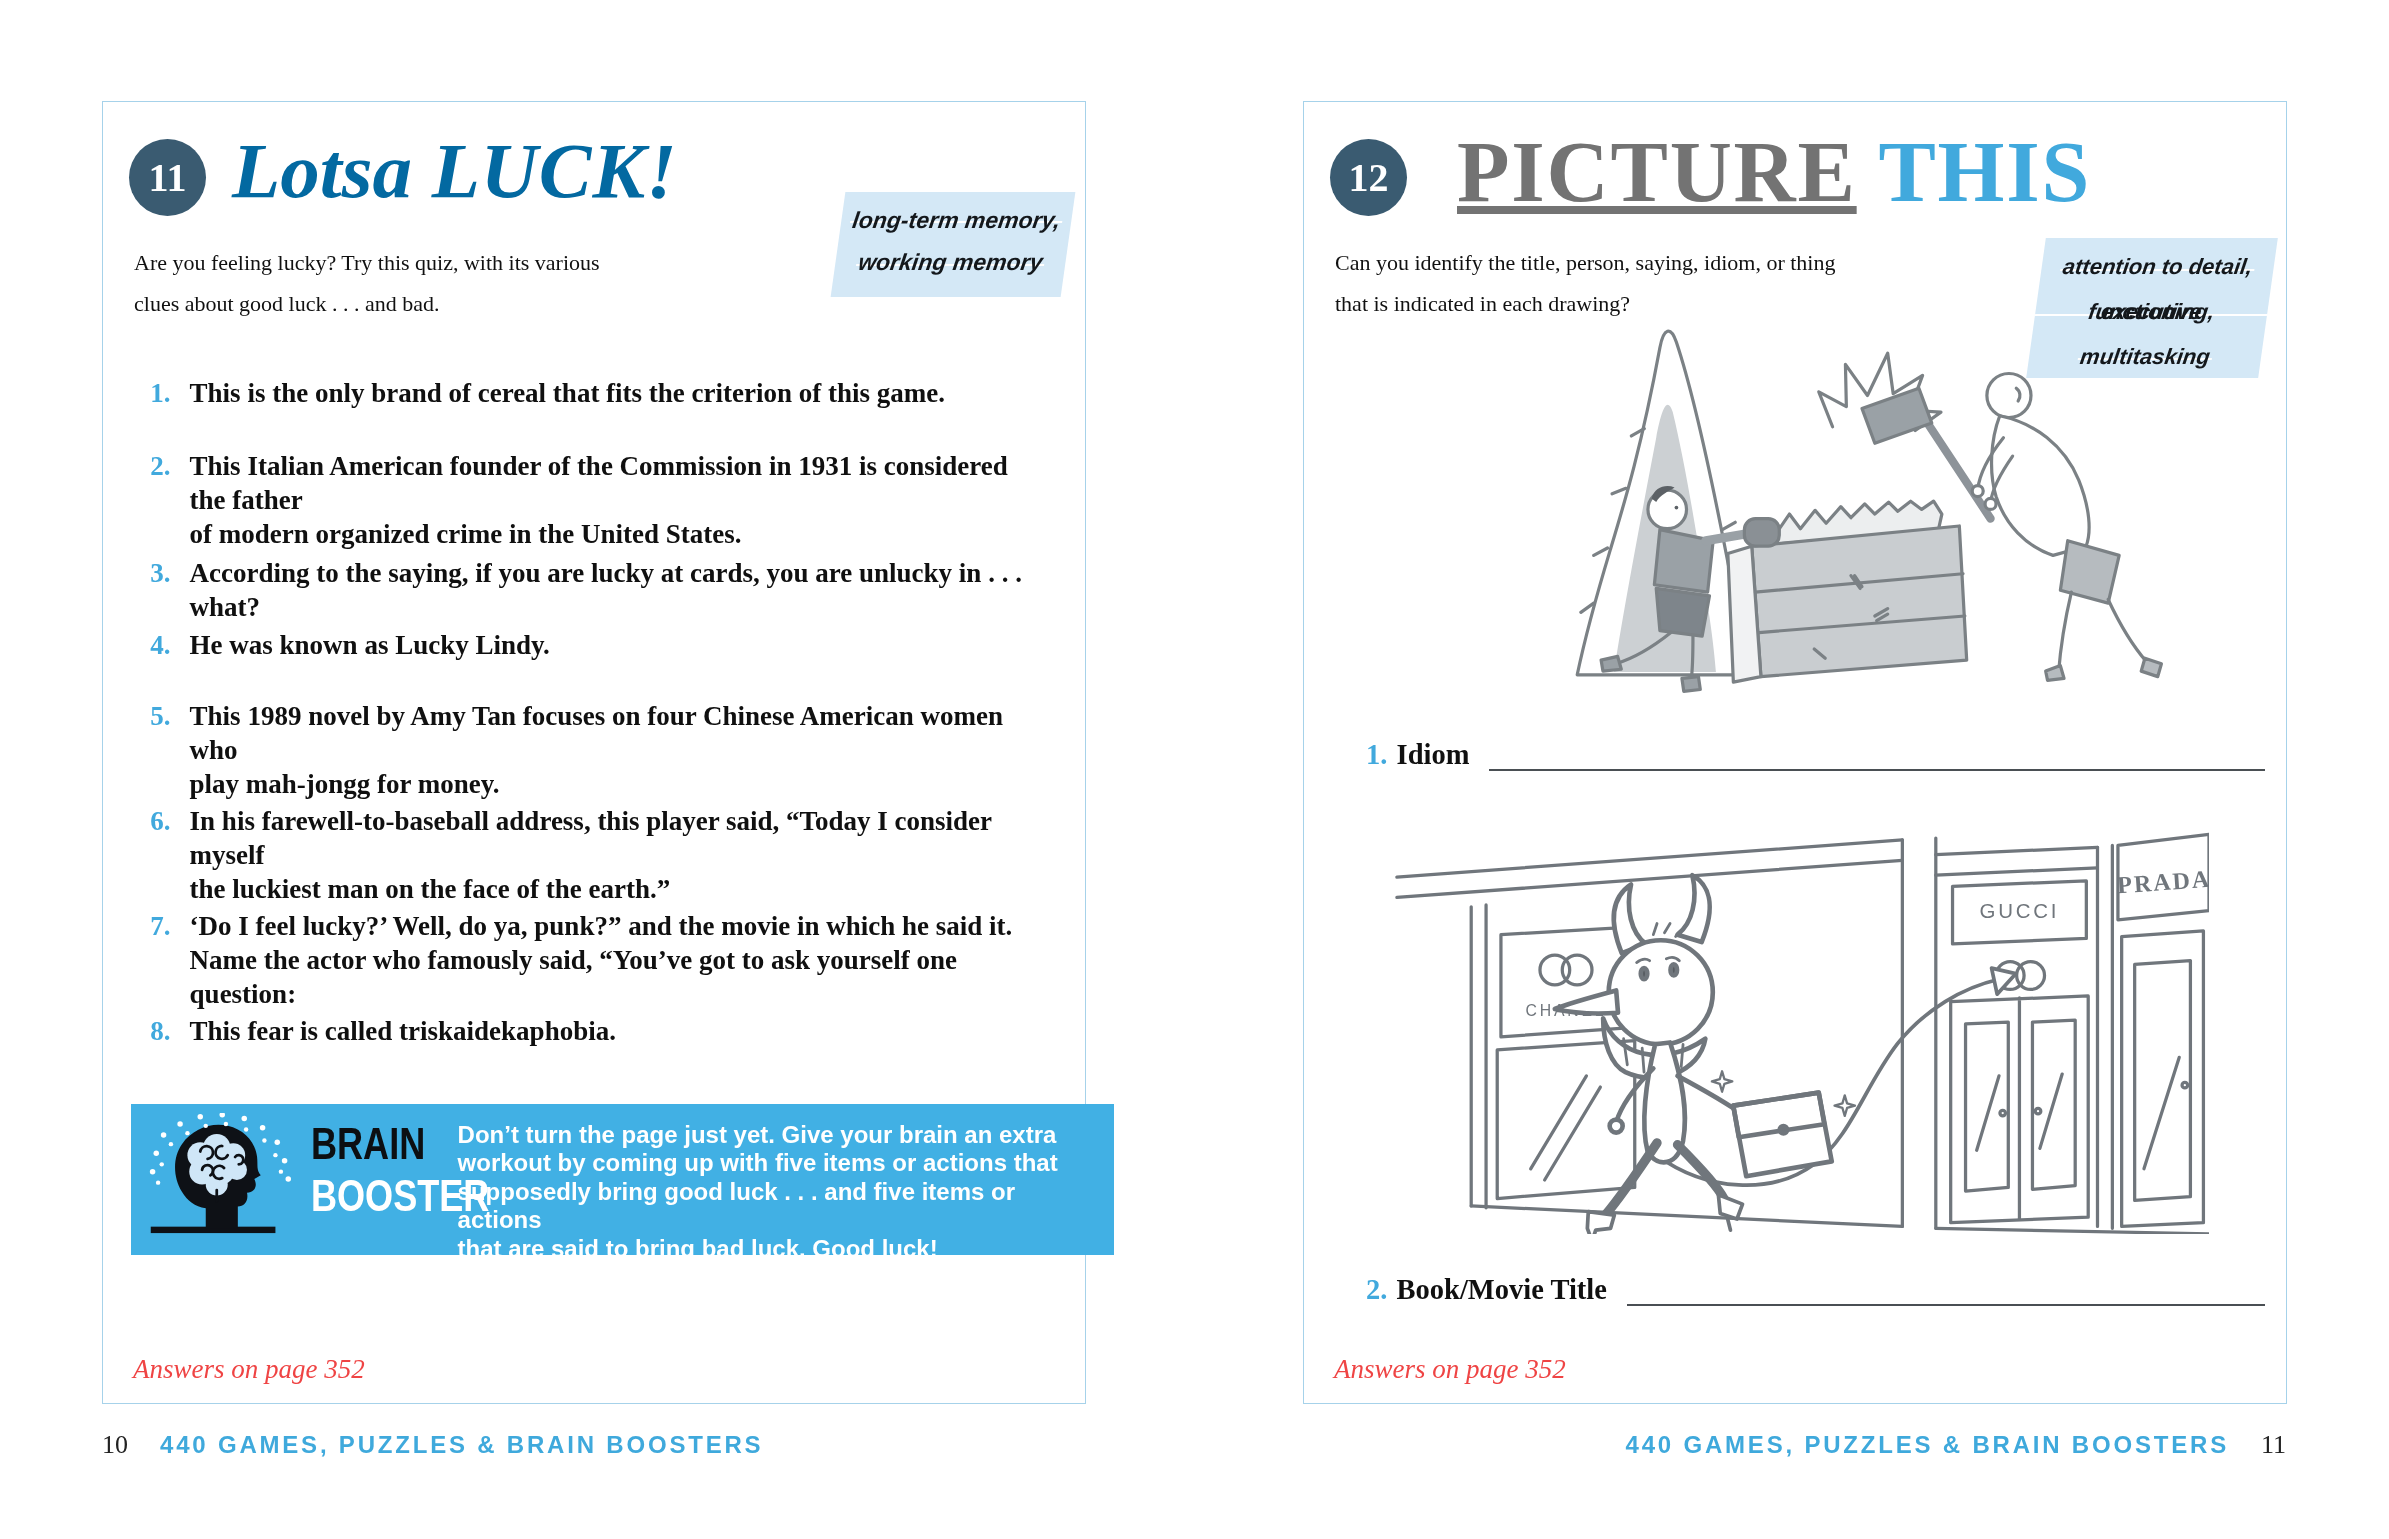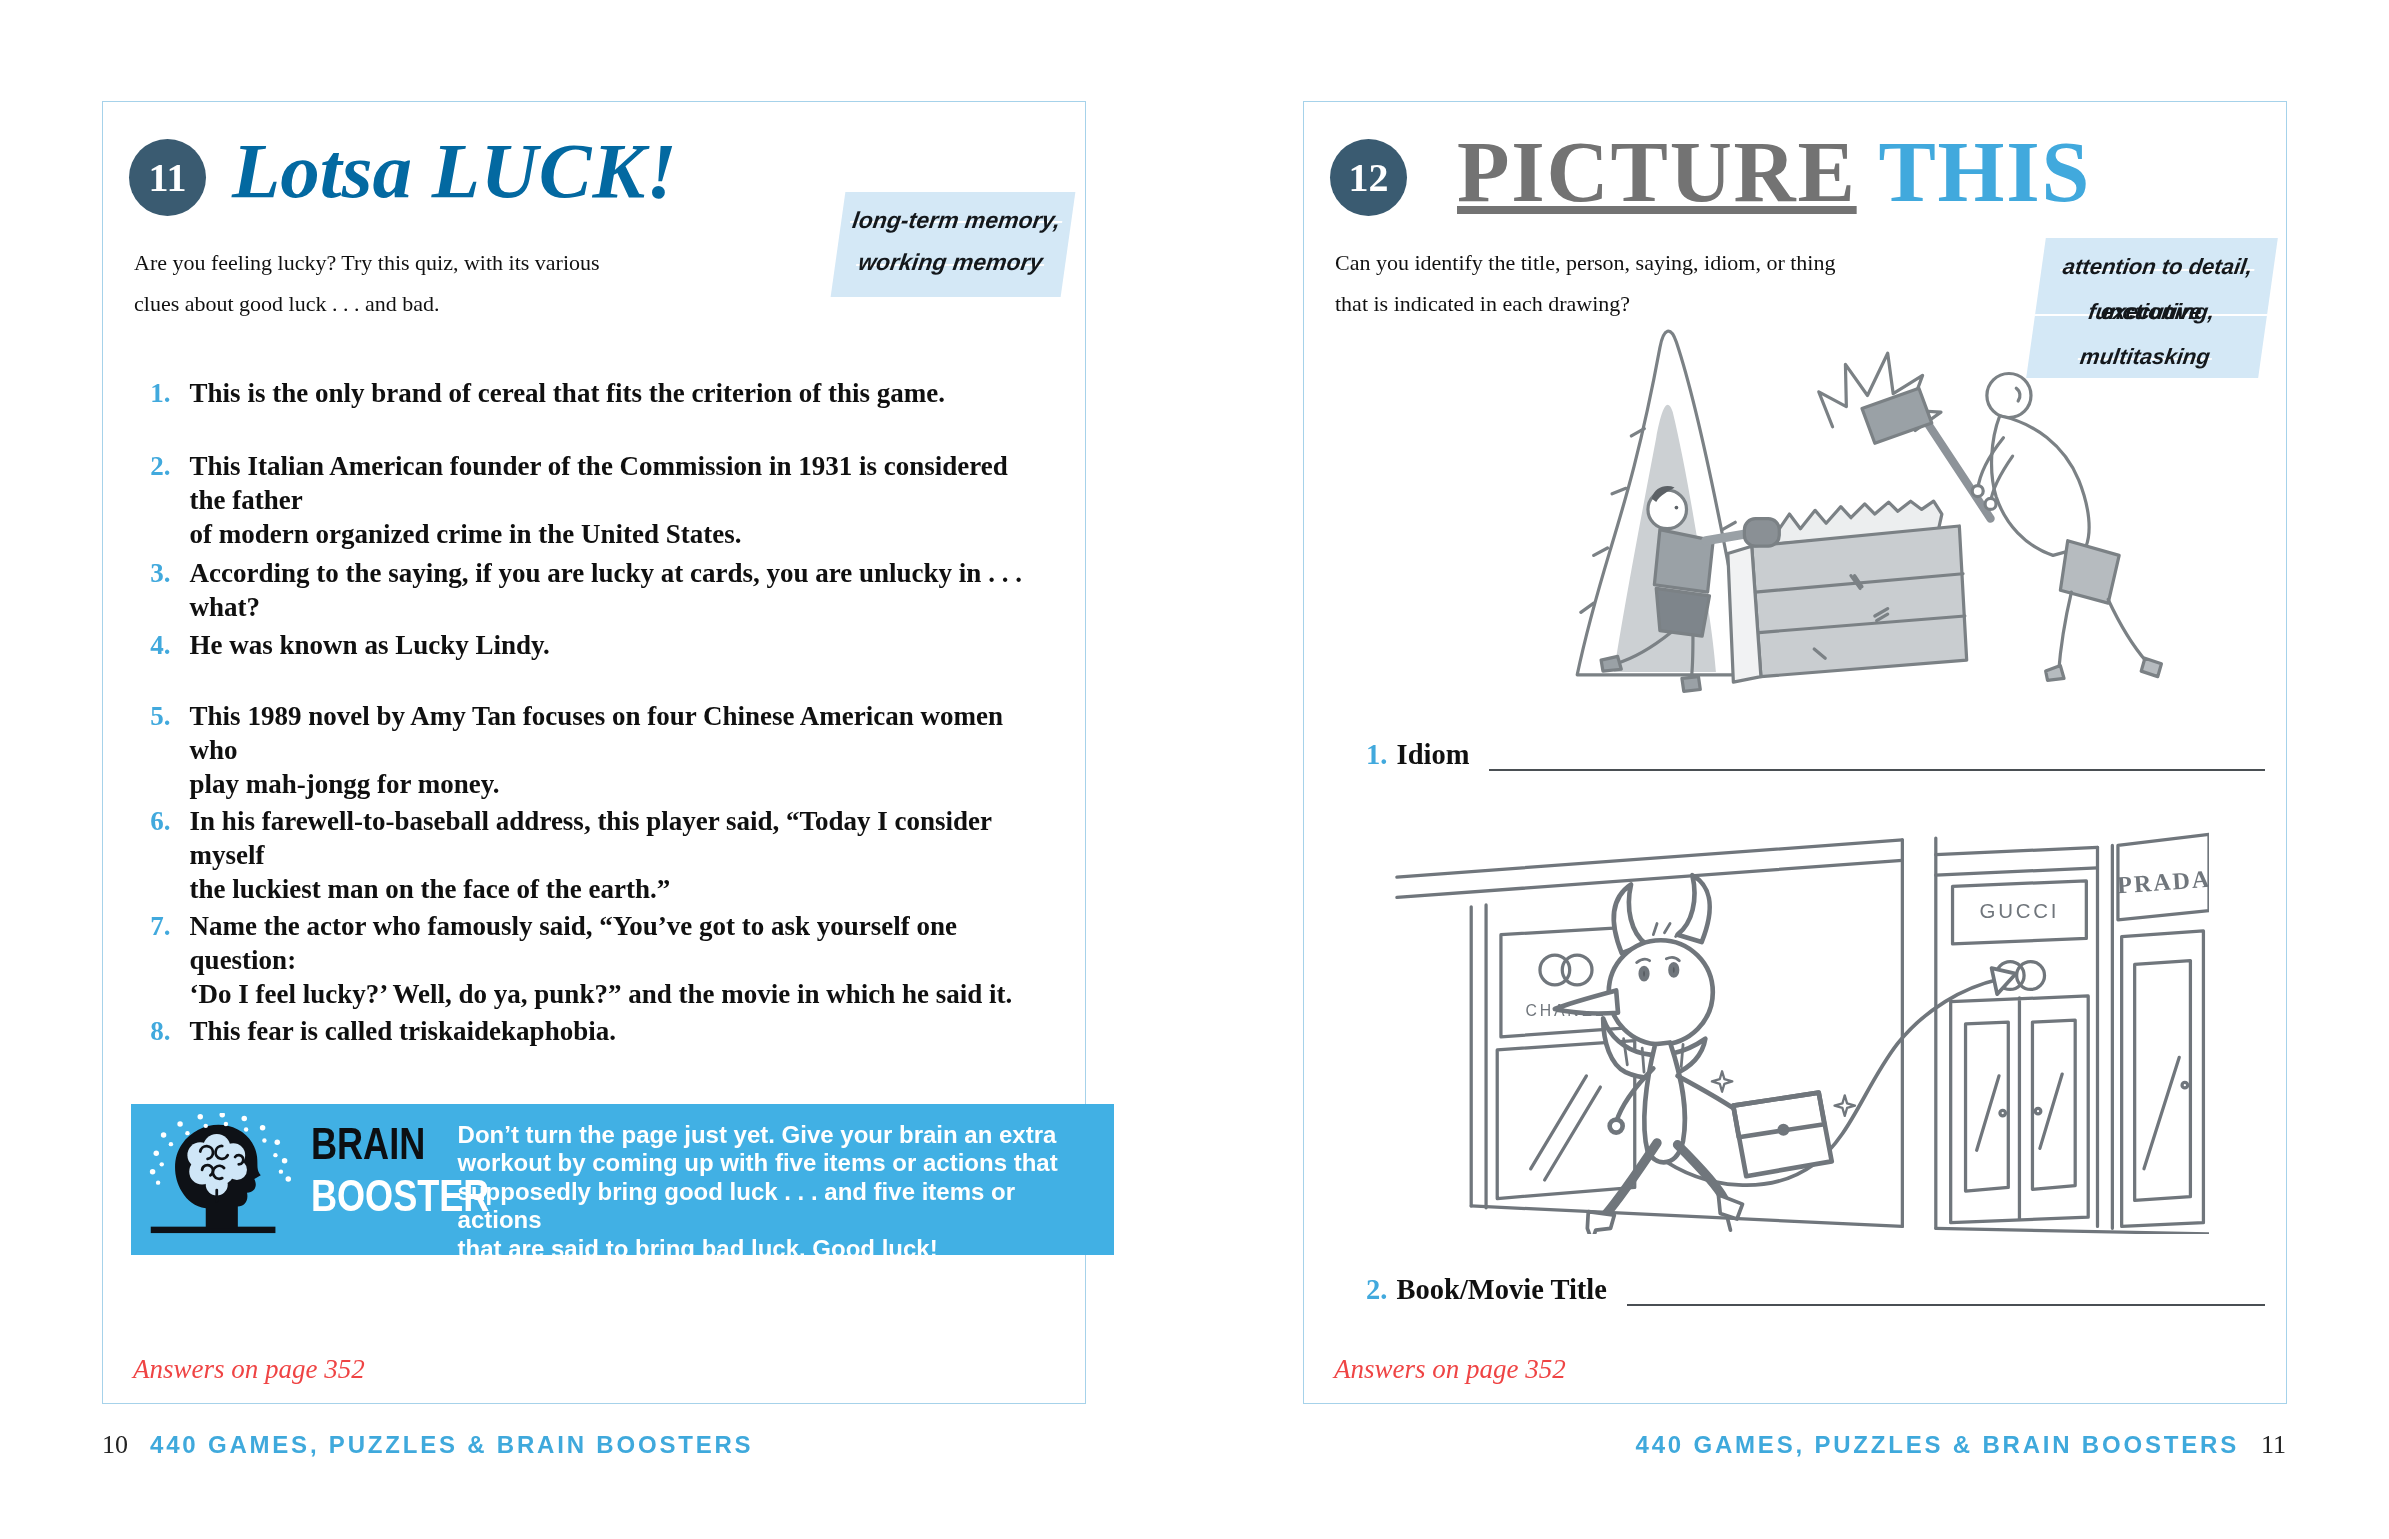--- a/index.html
+++ b/index.html
@@ -55,21 +55,21 @@
   #booster-text span { display:block; }
 
   .answers-note { position:absolute; left:30px; top:1252px; font-style:italic;
                   font-size:27px; color:#ef4444; }
 
   .q-row { position:absolute; left:62px; width:899px; display:flex; align-items:flex-end;
            font-size:28.5px; font-weight:bold; color:#101010; }
   .q-row .qn { color:#41a9dd; margin-right:9.2px; }
   .answer-line { flex:1; border-bottom:2.8px solid #4a4f54; height:37px; margin-left:20px; }
 
-  .footer { position:absolute; top:1430px; display:flex; align-items:baseline; gap:22px; }
+  .footer { position:absolute; top:1430px; display:flex; align-items:baseline; gap:32px; }
   #footer-left  { left:102px; }
   #footer-right { right:103px; }
   .page-num { font-size:26px; color:#222; }
   .book-title { font-family:"Liberation Sans", sans-serif; font-weight:bold;
                 font-size:24px; letter-spacing:2.8px; color:#3fa9dc; }
 
   .illus { position:absolute; }
   #illus-haystack { left:253px; top:198px; }
   #illus-devil    { left:78px;  top:695px; }
   svg text { stroke:none; }
@@ -134,22 +134,22 @@
   <div class="quiz-item" style="top:702px">
     <span class="qnum">6.</span>
     <div class="qtext">
         <span>In his farewell-to-baseball address, this player said, “Today I consider myself</span>
         <span>the luckiest man on the face of the earth.”</span>
       </div>
   </div>
   <div class="quiz-item" style="top:807px">
     <span class="qnum">7.</span>
     <div class="qtext">
+        <span>‘Do I feel lucky?’ Well, do ya, punk?” and the movie in which he said it.</span>
         <span>Name the actor who famously said, “You’ve got to ask yourself one question:</span>
-        <span>‘Do I feel lucky?’ Well, do ya, punk?” and the movie in which he said it.</span>
       </div>
   </div>
   <div class="quiz-item" style="top:912px">
     <span class="qnum">8.</span>
     <div class="qtext">
         <span>This fear is called triskaidekaphobia.</span>
         <span></span>
       </div>
   </div>
 

